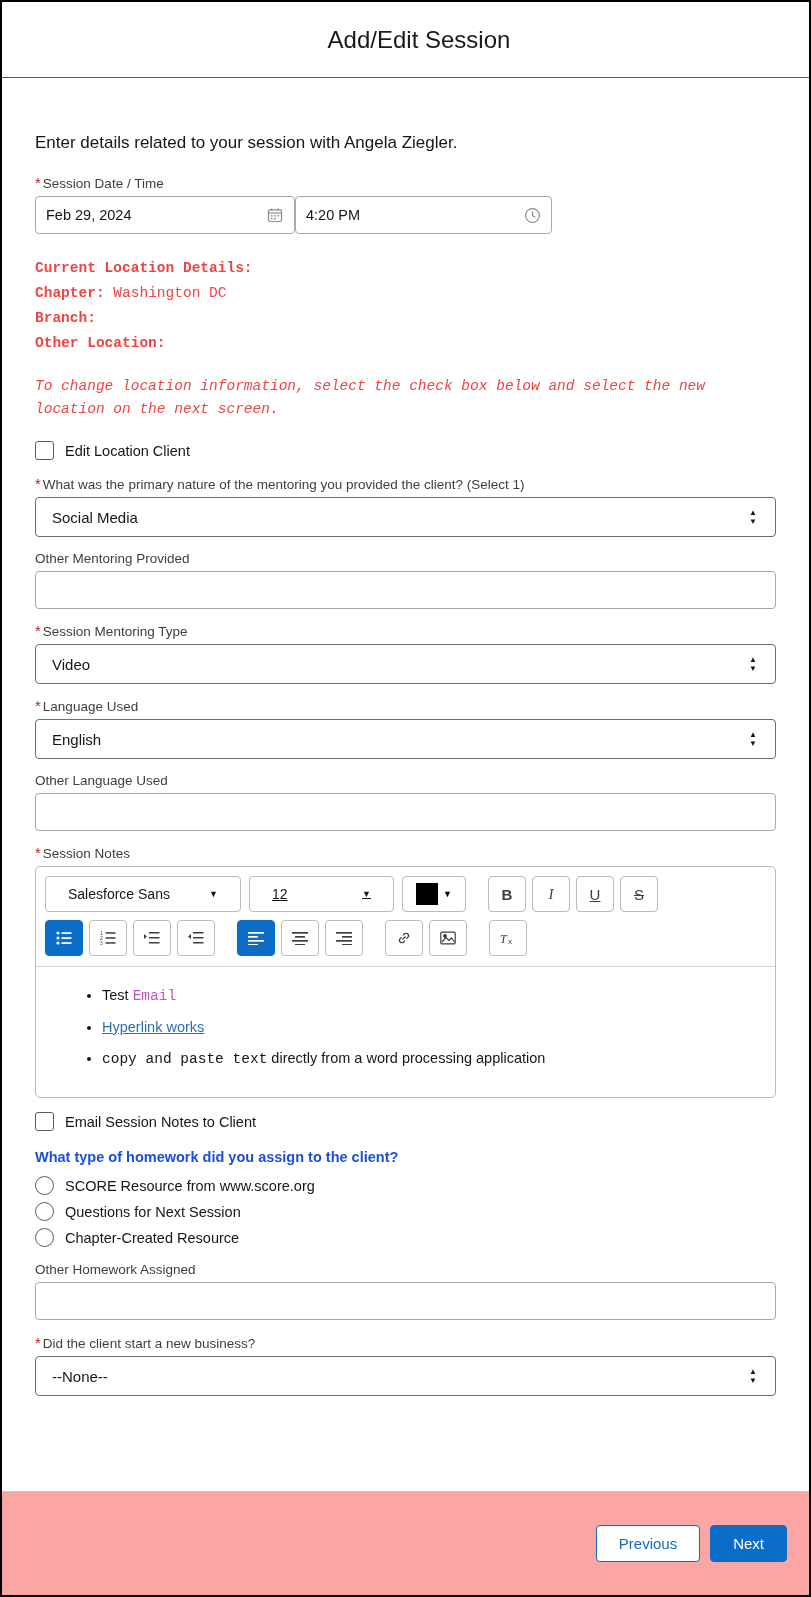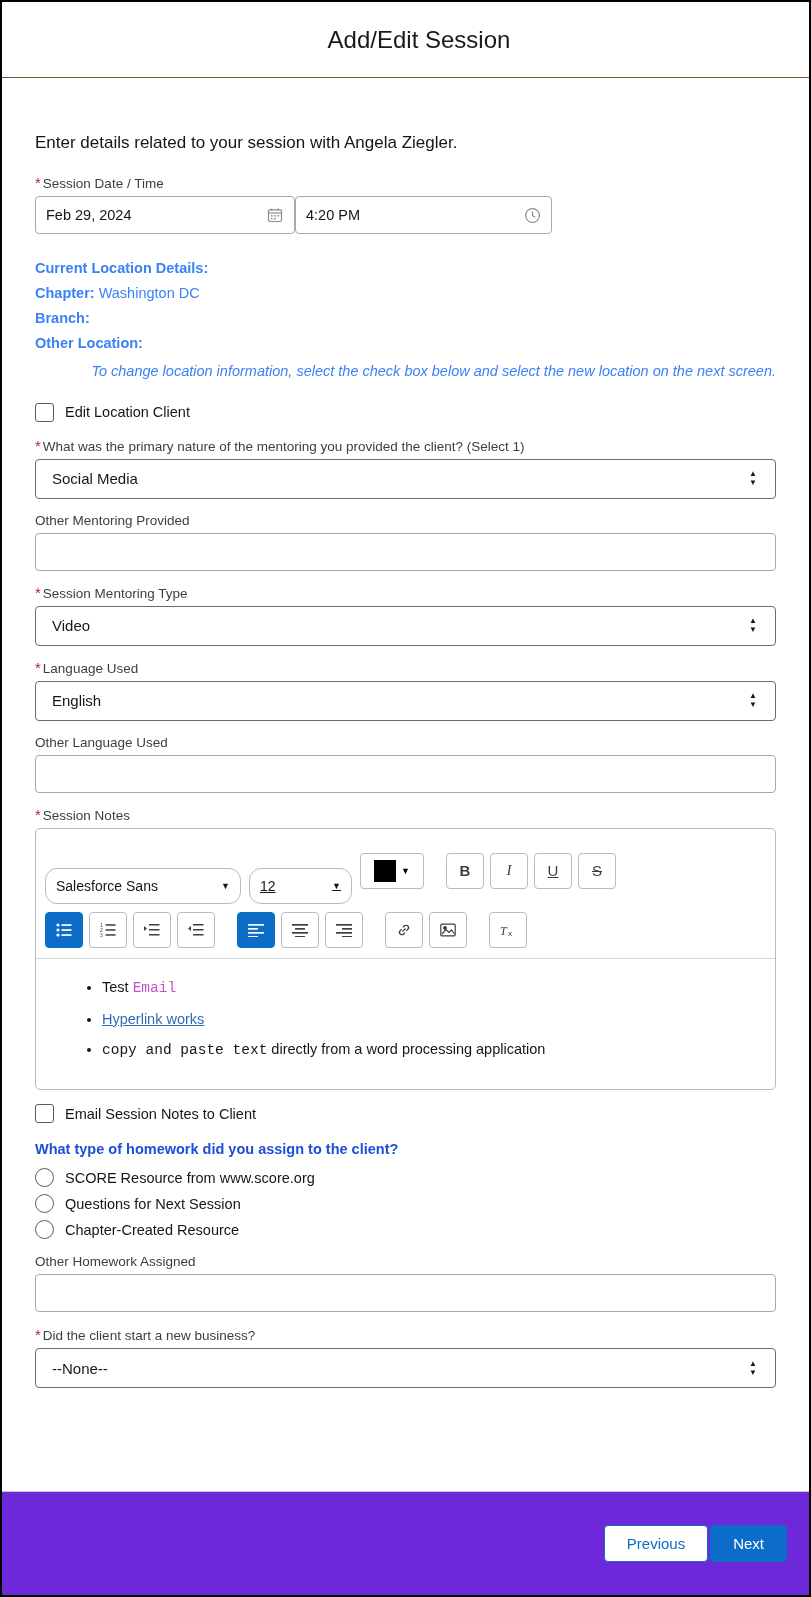--- a/index.html
+++ b/index.html
@@ -73,23 +73,23 @@
   }
   .input-box .val { flex: 1; }
   .icon-right {
     width: 18px; height: 18px;
     opacity: .75;
     display: flex; align-items: center; justify-content: center;
   }
   .date-field { width: 260px; }
   .time-field { width: 257px; }
 
-  .loc-block { margin-top: 22px; font-size: 14.5px; color: #3b82f6; line-height: 1.72; }
+  .loc-block { margin-top: 22px; font-size: 14.5px; color: #ef4444; line-height: 1.72; font-family: Liberation Mono, monospace; }
   .loc-block b { font-weight: bold; }
-  .loc-italic { font-style: italic; margin-top: 4px; line-height: 1.6; text-align: right; }
+  .loc-italic { font-style: italic; margin-top: 19px; line-height: 1.6; }
 
   .check-row {
     display: flex; align-items: center; gap: 11px;
     margin-top: 20px; margin-bottom: 16px;
   }
   .checkbox {
     width: 19px; height: 19px;
     border: 1.6px solid #5c5c5c;
     border-radius: 3px;
     background: #fff;
@@ -134,32 +134,31 @@
     overflow: hidden;
   }
   .rte-toolbar {
     border-bottom: 1px solid #d6d6d6;
     padding: 9px 9px 10px 9px;
   }
   .rte-row { display: flex; align-items: center; gap: 8px; margin-bottom: 8px; }
   .rte-row:last-child { margin-bottom: 0; }
   .combo {
     border: 1px solid #b9b9b9;
-    border-radius: 12px;
+    border-radius: 4px;
     height: 36px;
     display: flex; align-items: center;
-    padding: 0 10px;
+    padding: 0 22px;
     font-size: 14px; color: #16151a;
     background: #fff;
     justify-content: space-between;
-    margin-top: 30px;
   }
   .combo .caret { font-size: 9px; margin-left: 10px; }
   .combo-font { width: 196px; }
-  .combo-size { width: 103px; text-decoration: underline; }
+  .combo-size { width: 145px; text-decoration: underline; }
   .color-btn {
     border: 1px solid #b9b9b9; border-radius: 4px;
     height: 36px; width: 64px;
     display: flex; align-items: center; justify-content: center; gap: 5px;
     background: #fff;
   }
   .swatch { width: 22px; height: 22px; background: #000; }
   .tbtn {
     border: 1px solid #b9b9b9;
     border-radius: 4px;
@@ -194,22 +193,22 @@
   
   .modal-footer {
     position: absolute;
     left: 0; right: 0; bottom: 0;
     height: 104px;
     border-top: 1px solid #c9c9c9;
     display: flex;
     align-items: center;
     justify-content: flex-end;
     padding-right: 22px;
-    gap: 2px;
-    background: #6d28d9;
+    gap: 10px;
+    background: #fca5a5;
   }
   .btn {
     height: 37px;
     border-radius: 4px;
     font-size: 15px;
     display: flex; align-items: center; justify-content: center;
     padding: 0 22px;
   }
   .btn-secondary { border: 1px solid #0b6dc7; color: #0b6dc7; background: #fff; min-width: 103px; }
   .btn-primary { background: #0b6dc7; border: 1px solid #0b6dc7; color: #fff; min-width: 76px; }

